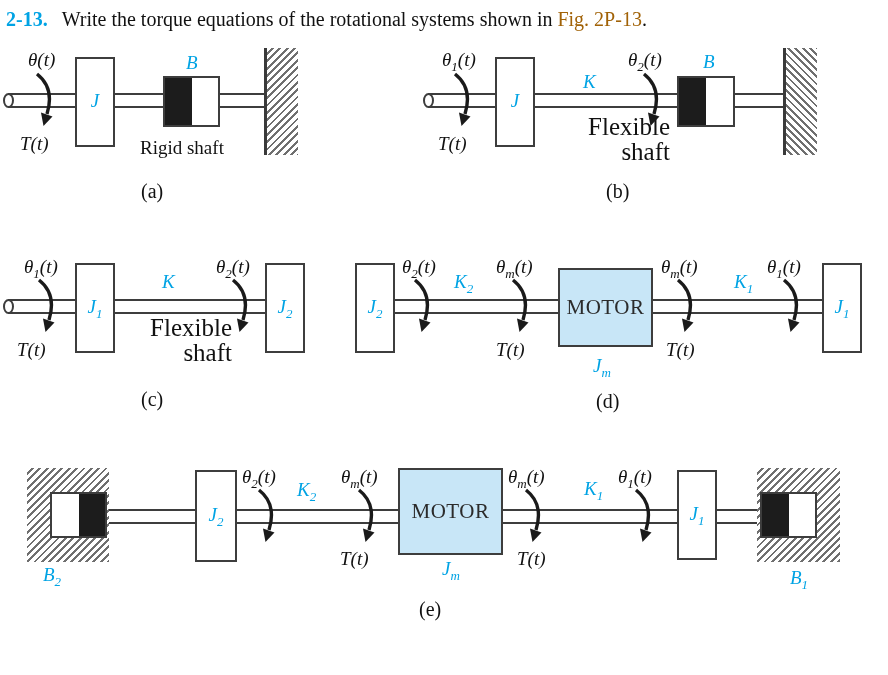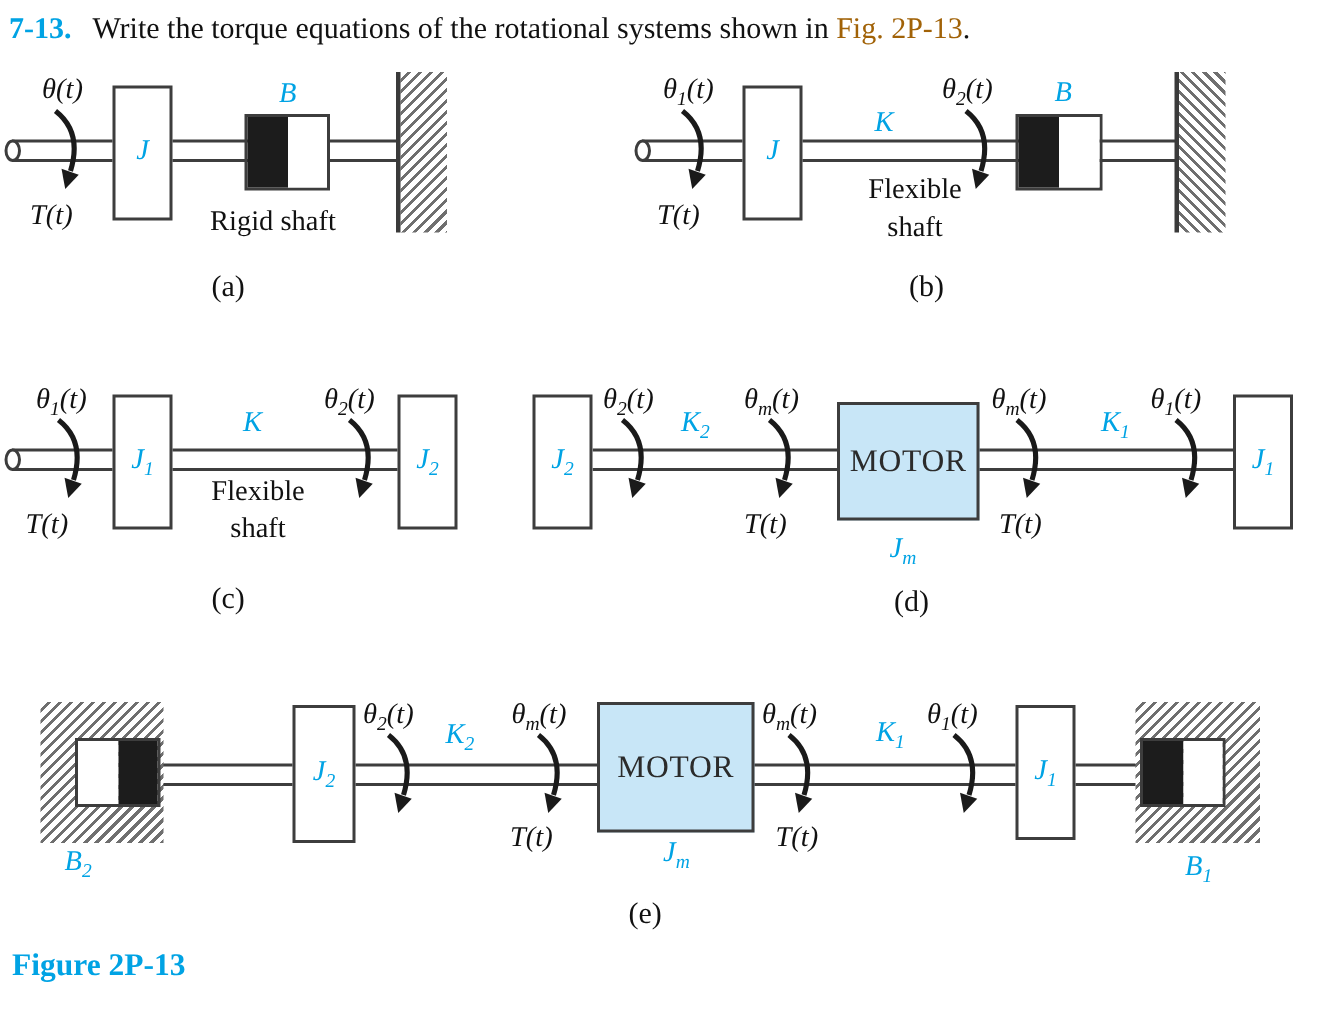--- a/index.html
+++ b/index.html
@@ -27,31 +27,31 @@
   .dk{background:#1c1c1c;}
   .dw{background:#fff;}
   .hatch-fwd{background-image:repeating-linear-gradient(135deg,#ffffff 0px,#ffffff 3.2px,#6f6f6f 3.2px,#6f6f6f 5.2px);}
   .hatch-back{background-image:repeating-linear-gradient(45deg,#ffffff 0px,#ffffff 3.2px,#6f6f6f 3.2px,#6f6f6f 5.2px);}
   .wall{position:absolute;box-sizing:border-box;border-left:3px solid #3a3a3a;}
   .assembly{position:absolute;}
   .motor{position:absolute;box-sizing:border-box;background:#C8E6F7;border:2px solid #3d3d3d;
          display:flex;align-items:center;justify-content:center;font-size:21px;color:#2b2b2b;letter-spacing:0.5px;}
   .caption{position:absolute;font-size:20px;color:#111;}
   .text{position:absolute;font-size:19px;color:#111;white-space:nowrap;}
-  .text2{position:absolute;font-size:19px;color:#111;text-align:center;line-height:25px;}
+  .text2{position:absolute;font-size:25px;color:#111;text-align:right;line-height:25px;}
   .figcap{position:absolute;left:8px;top:631px;font-size:21px;font-weight:bold;color:#00A3E4;}
   .arrow{position:absolute;width:26px;height:58px;}
 </style>
 </head>
 <body>
 
 <div class="page">
 
   <div class="title">
-    <span class="pnum">7-13.</span><span>Write the torque equations of the rotational systems shown in </span><span class="figref">Fig. 2P-13</span><span>.</span>
+    <span class="pnum">2-13.</span><span>Write the torque equations of the rotational systems shown in </span><span class="figref">Fig. 2P-13</span><span>.</span>
   </div>
 
   <div class="abs" style="left:0;top:45px;width:310px;height:165px;">
     <div class="shaft" style="left:8px;top:48px;width:258px;"></div>
     <div class="endcap" style="left:3px;top:48px;"></div>
     <div class="block" style="left:75px;top:12px;width:40px;height:90px;">
       <span class="mlabel c"><span>J</span><sub></sub><span></span></span>
     </div>
     <div class="damper" style="left:163px;top:31px;width:57px;height:51px;">
       <div class="dk"></div>
@@ -213,15 +213,14 @@
     <div class="assembly hatch-fwd" style="left:732px;top:3px;width:83px;height:94px;">
       <div class="damper" style="left:3px;top:24px;width:57px;height:46px;">
         <div class="dk"></div>
         <div class="dw"></div>
       </div>
     </div>
     <span class="mlabel c" style="left:765px;top:103px;"><span>B</span><sub>1</sub><span></span></span>
     <span class="caption" style="left:394px;top:133px;">(e)</span>
   </div>
 
-  <div class="figcap">Figure 2P-13</div>
 
 </div>
 
 </body></html>

